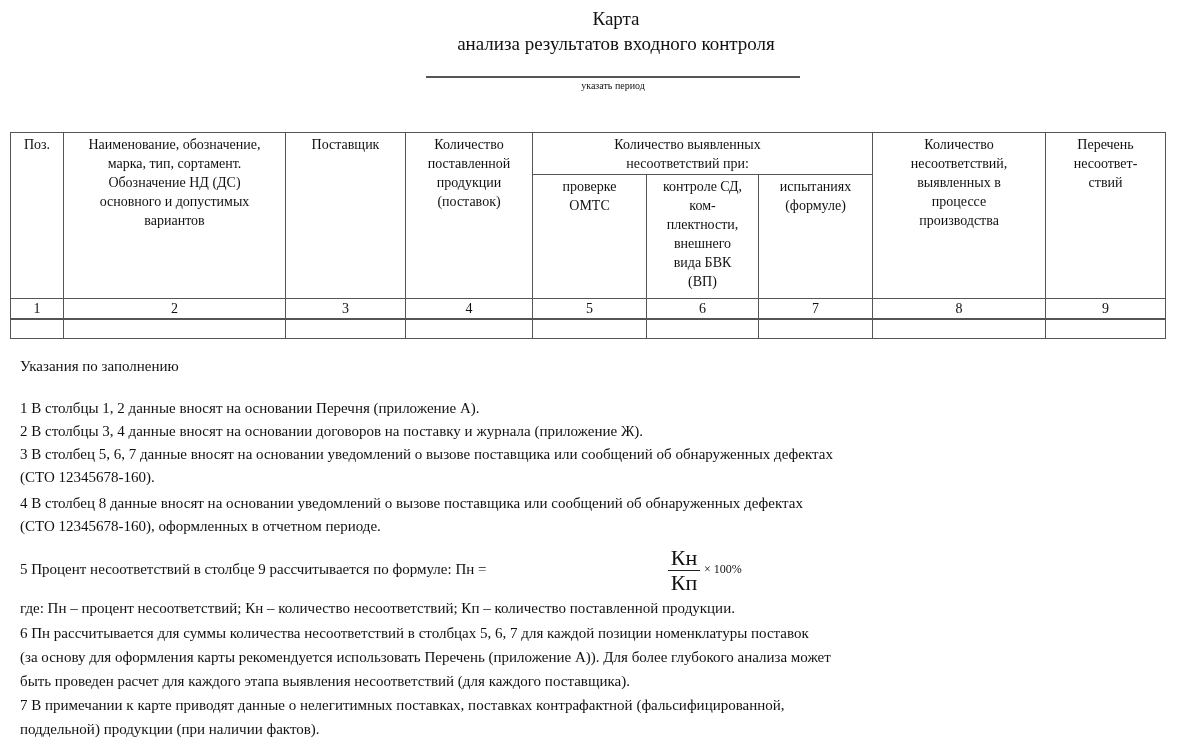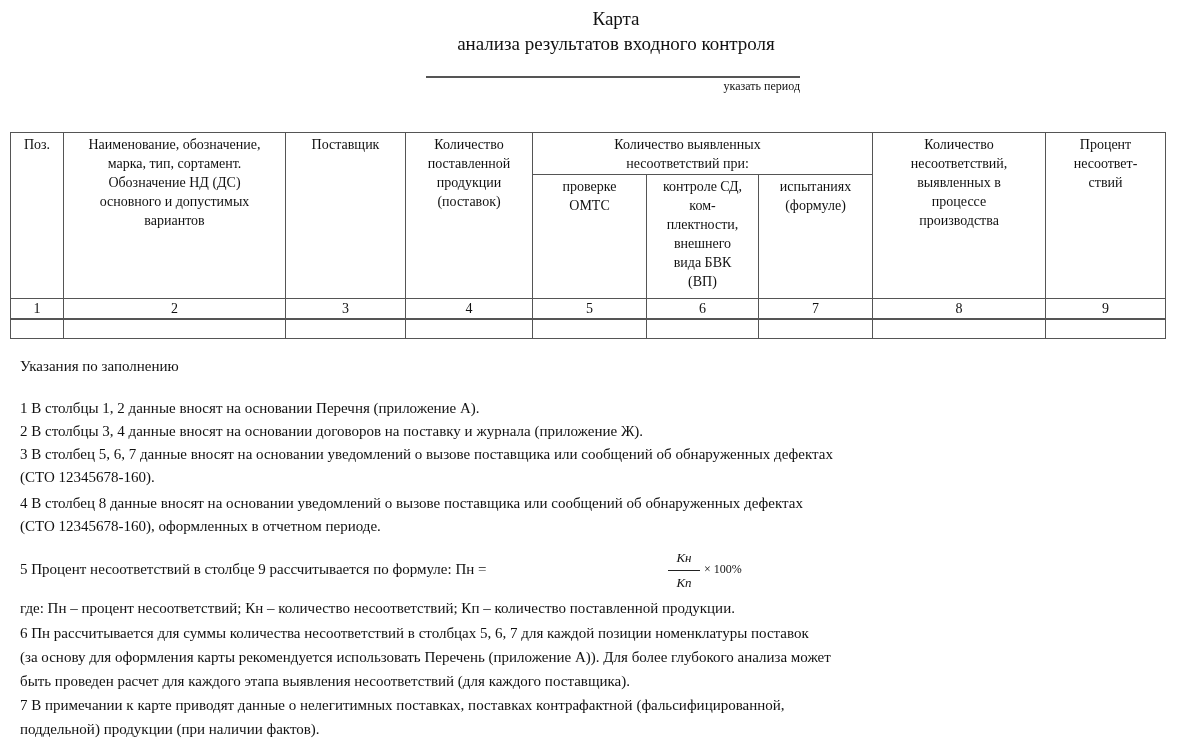--- a/index.html
+++ b/index.html
@@ -3,38 +3,38 @@
 <meta charset="utf-8">
 <style>
   html, body { margin: 0; padding: 0; background: #ffffff; }
   body {
     width: 1200px; height: 752px; position: relative; overflow: hidden;
     font-family: "Liberation Serif", "DejaVu Serif", serif; color: #111;
   }
   .title1 { position: absolute; left: 0; width: 1232px; top: 8px; text-align: center; font-size: 19px; line-height: 22px; }
   .title2 { position: absolute; left: 0; width: 1232px; top: 33px; text-align: center; font-size: 19px; line-height: 22px; }
   .period-line { position: absolute; left: 426px; width: 374px; top: 76px; height: 0; border-top: 2px solid #555; }
-  .period-label { position: absolute; left: 426px; width: 374px; top: 80px; text-align: right; font-size: 12px; line-height: 12px; }
+  .period-label { position: absolute; left: 426px; width: 374px; top: 80px; text-align: center; font-size: 10px; line-height: 12px; }
 
   table.card {
     position: absolute; left: 10px; top: 132px; width: 1155px;
     border-collapse: collapse; table-layout: fixed;
     font-size: 14px; line-height: 19px;
   }
   table.card td {
     border: 1.5px solid #555; text-align: center; vertical-align: top;
     padding: 2px 2px 0 2px; overflow: hidden;
   }
   table.card tr.h1 td { height: 39px; }
   table.card tr.h2 td { height: 121px; }
   table.card tr.nums td { height: 18px; padding: 0; vertical-align: middle; border-top: 1.5px solid #333; border-bottom: 2.5px solid #555; }
   table.card tr.empty td { height: 18px; padding: 0; }
 
   .instr { position: absolute; left: 20px; font-size: 15px; line-height: 22px; white-space: nowrap; }
-  .frac { position: absolute; left: 668px; top: 547px; width: 32px; text-align: center; font-style: italic; font-size: 13px; }
+  .frac { position: absolute; left: 668px; top: 547px; width: 32px; text-align: center; font-size: 22px; }
   .frac .num { display: block; line-height: 22px; }
   .frac .bar { display: block; border-top: 1px solid #222; margin: 1px 0 1px 0; }
   .frac .den { display: block; line-height: 22px; }
   .times { position: absolute; left: 704px; top: 558px; font-size: 12px; line-height: 22px; }
 </style>
 </head>
 <body>
 
 <div class="title1">Карта</div>
 <div class="title2">анализа результатов входного контроля</div>
@@ -54,21 +54,21 @@
       <col style="width:120px">
   </colgroup>
   <tbody>
       <tr class="h1">
     <td rowspan="2">Поз.</td>
     <td rowspan="2" style="padding:2px 18px 0 18px;">Наименование, обозначение, марка, тип, сортамент. Обозначение НД (ДС) основного и допустимых вариантов</td>
     <td rowspan="2">Поставщик</td>
     <td rowspan="2" style="padding:2px 6px 0 6px;">Количество поставленной продукции (поставок)</td>
     <td colspan="3" style="padding:2px 70px 0 40px;">Количество выявленных несоответствий при:</td>
     <td rowspan="2" style="padding:2px 20px 0 20px;">Количество несоответствий, выявленных в процессе производства</td>
-    <td rowspan="2" style="padding:2px 16px 0 16px;">Процент несоответ-ствий</td>
+    <td rowspan="2" style="padding:2px 16px 0 16px;">Перечень несоответ-ствий</td>
   </tr>
   <tr class="h2">
     <td style="padding:2px 14px 0 14px;">проверке ОМТС</td>
     <td style="padding:2px 14px 0 14px;">контроле СД, ком-плектности, внешнего вида БВК (ВП)</td>
     <td style="padding:2px 8px 0 8px;">испытаниях (формуле)</td>
   </tr>
   <tr class="nums">
     <td>1</td>
     <td>2</td>
     <td>3</td>

